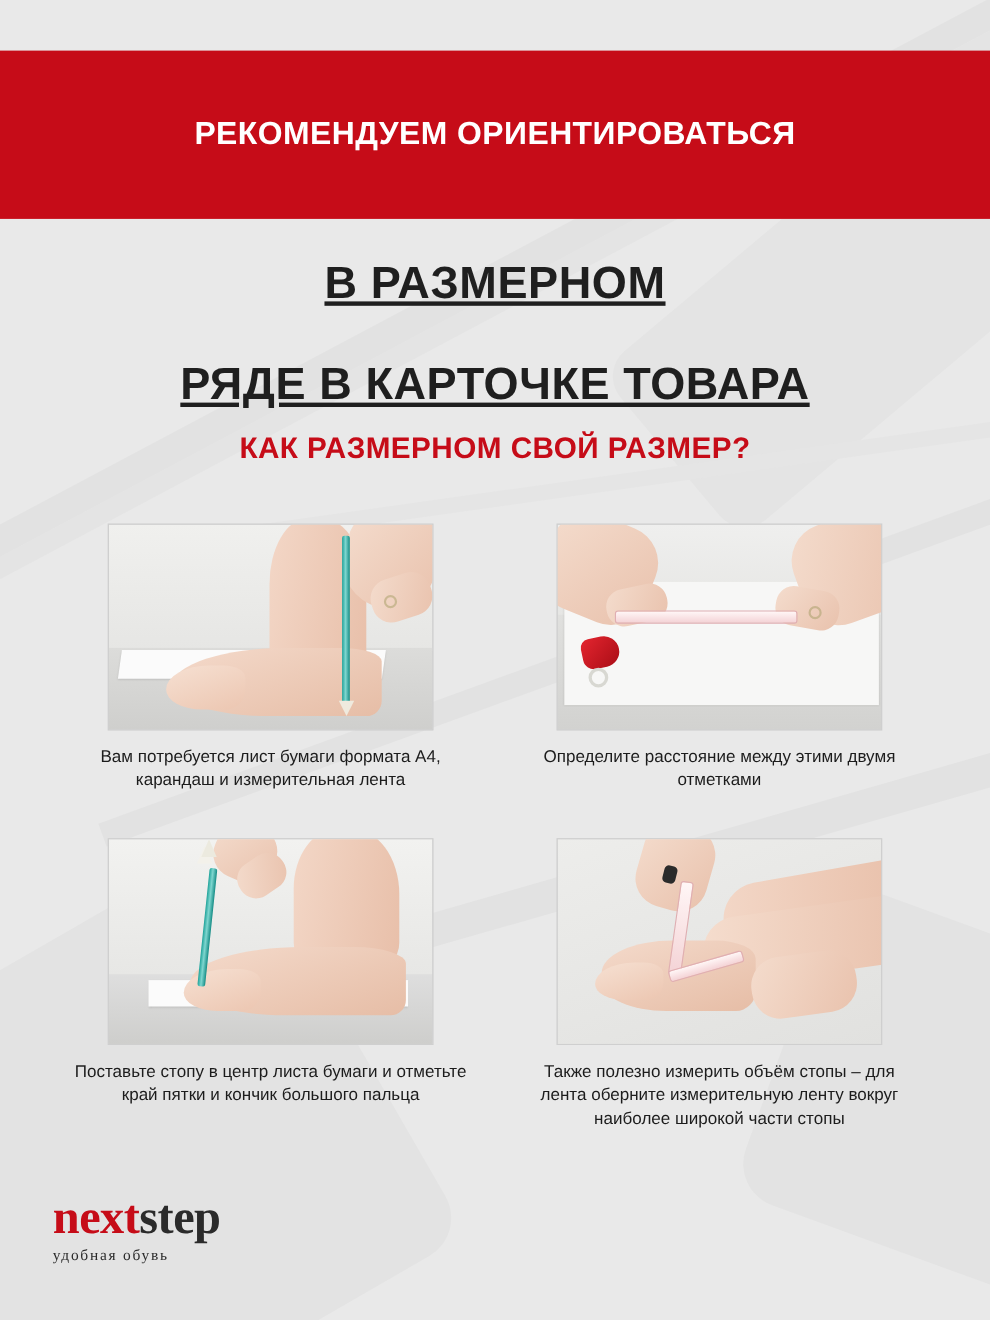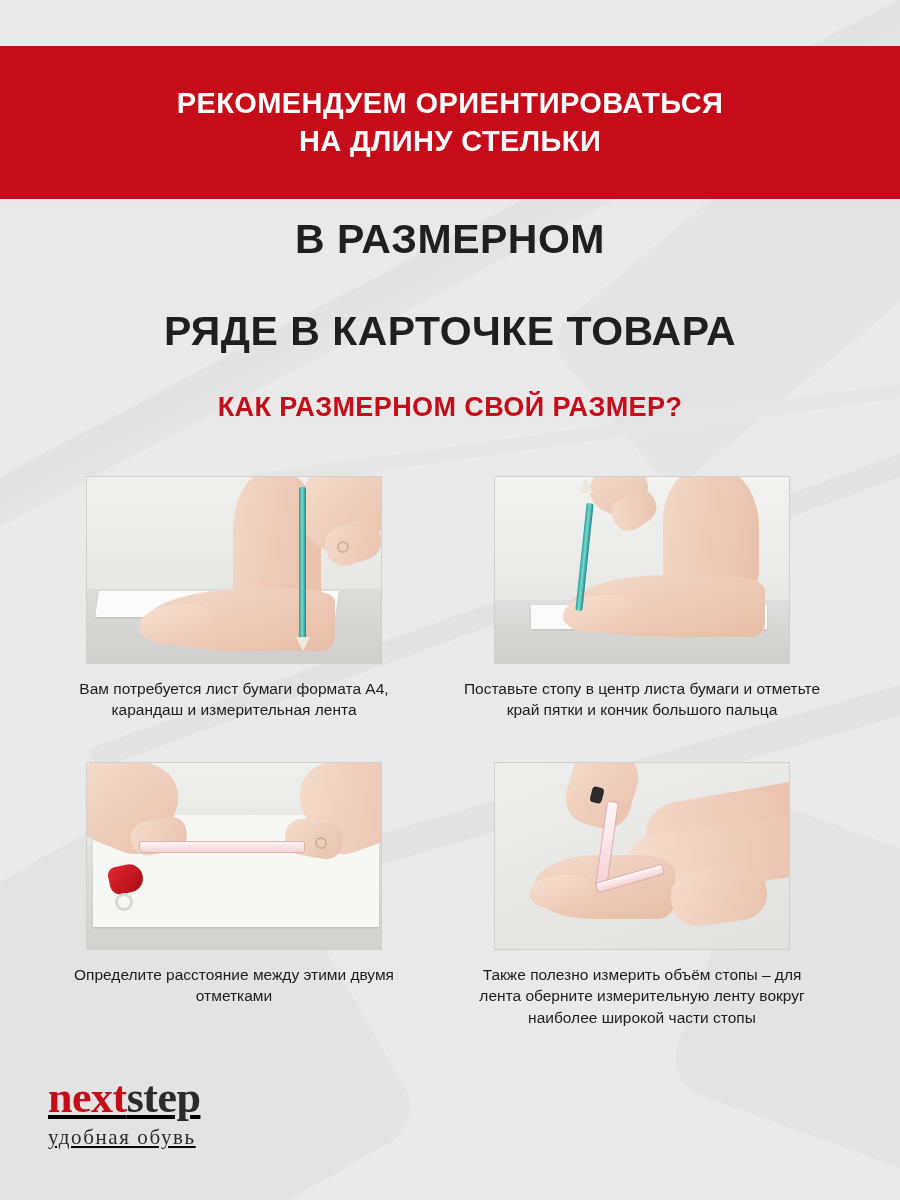--- a/index.html
+++ b/index.html
@@ -46,45 +46,46 @@
     font-size: 29px;
     line-height: 1.28;
     font-weight: bold;
     letter-spacing: 0.4px;
     padding: 0 22px;
   }
 
   
   .headline {
     position: absolute;
-    left: 0; top: 214px; width: 900px;
+    left: 0; top: 232px; width: 900px;
     text-align: center;
     z-index: 3;
     color: #1f1f1f;
+    text-decoration: underline;
   }
   .headline .l1 {
     font-size: 41px; font-weight: bold; letter-spacing: 0.5px; line-height: 1.22;
   }
   .headline .l2 {
     font-size: 41px; font-weight: bold; letter-spacing: 0.5px; line-height: 1.22;
     margin-top: 42px;
   }
   .subhead {
     position: absolute;
     left: 0; top: 392px; width: 900px;
     text-align: center;
     font-size: 27px; font-weight: bold; color: #c60c18;
     letter-spacing: 0.4px;
     z-index: 3;
   }
 
   
   .steps {
     position: absolute;
-    left: 48px; top: 476px;
+    left: 60px; top: 476px;
     width: 780px;
     display: grid;
     grid-template-columns: 1fr 1fr;
     column-gap: 36px;
     row-gap: 18px;
     z-index: 3;
   }
   .step { width: 100%; }
   .photo {
     position: relative;
@@ -153,31 +154,30 @@
     border: 3px solid #d8d8d2;
     border-radius: 50%;
   }
   .nailpolish { position:absolute; background:#2b2b2b; border-radius:2px; }
 
   
   .footer {
     position: absolute;
     left: 48px; bottom: 50px;
     z-index: 4;
-    text-decoration: underline;
   }
   .logo {
     font-size: 44px; font-weight: bold; letter-spacing: -0.5px;
     font-family: "Liberation Serif", serif;
   }
   .logo .next { color: #c60c18; }
   .logo .step-w { color: #2b2b2b; }
   .logo-sub {
     margin-top: 2px;
-    font-size: 21px; letter-spacing: 1.6px; color: #2b2b2b;
+    font-size: 14px; letter-spacing: 1.6px; color: #2b2b2b;
     font-family: "Liberation Serif", serif;
   }
 </style>
 </head>
 <body>
 
 <div class="poster">
 
   <div class="bg-deco">
     <div class="band b1"></div>
@@ -186,21 +186,20 @@
     <div class="band b4"></div>
     <div class="band b5"></div>
     <div class="band b6"></div>
     <div class="band b7"></div>
     <div class="band b8"></div>
   </div>
 
   <div class="banner">
     <h1>
       <span>РЕКОМЕНДУЕМ ОРИЕНТИРОВАТЬСЯ</span><br>
-      <span>НА ДЛИНУ СТЕЛЬКИ</span>
     </h1>
   </div>
 
   <div class="headline">
     <div class="l1">В РАЗМЕРНОМ</div>
     <div class="l2">РЯДЕ В КАРТОЧКЕ ТОВАРА</div>
   </div>
 
   <div class="subhead">КАК РАЗМЕРНОМ СВОЙ РАЗМЕР?</div>
 
@@ -221,58 +220,58 @@
           <div class="pencil-v" style="left:212px; top:10px; height:152px;"></div>
           <div class="pencil-tip" style="left:209px; top:160px; border-bottom-width:0; border-top:14px solid #efeade;"></div>
         </div>
       </div>
       <div class="caption">Вам потребуется лист бумаги формата А4, карандаш и измерительная лента</div>
     </div>
 
     <div class="step">
       <div class="photo">
         <div class="scene">
+          <div class="wall" style="height:44%; background:linear-gradient(180deg,#efefee,#e6e6e4)"></div>
+          <div class="tabletop" style="height:56%; background:linear-gradient(180deg,#e0e0de,#d2d2d0)"></div>
+          <div class="paper" style="left:6px; top:52px; width:286px; height:112px; background:#f7f7f6;"></div>
+          <div class="arm" style="left:-12px; top:-6px; width:100px; height:92px; border-radius:34px; transform:rotate(22deg);"></div>
+          <div class="arm" style="left:216px; top:-8px; width:104px; height:94px; border-radius:34px; transform:rotate(-20deg);"></div>
+          <div class="arm" style="left:44px; top:56px; width:56px; height:34px; border-radius:16px; transform:rotate(-12deg);"></div>
+          <div class="arm" style="left:198px; top:58px; width:58px; height:36px; border-radius:16px; transform:rotate(10deg);"></div>
+          <div class="ring" style="left:228px; top:74px; width:12px; height:12px; border-color:#c9b48f; border-width:2px;"></div>
+          <div class="tape" style="left:52px; top:78px; width:166px; height:12px;"></div>
+          <div class="tape-case" style="left:22px; top:102px; width:34px; height:28px; transform:rotate(-12deg);"></div>
+          <div class="ring" style="left:28px; top:130px; width:18px; height:18px;"></div>
+        </div>
+      </div>
+      <div class="caption">Определите расстояние между этими двумя отметками</div>
+    </div>
+
+    <div class="step">
+      <div class="photo">
+        <div class="scene">
           <div class="wall" style="height:66%; background:linear-gradient(180deg,#f2f2f0,#e7e7e5)"></div>
           <div class="tabletop" style="height:34%; background:linear-gradient(180deg,#dedede,#cececc)"></div>
           <div class="paper" style="left:36px; bottom:34px; width:236px; height:24px;"></div>
           <div class="leg" style="left:168px; top:-10px; width:96px; height:130px; border-radius:42% 46% 26px 26px;"></div>
           <div class="foot" style="left:74px; top:98px; width:196px; height:62px; border-radius:52% 24% 14px 44%;"></div>
           <div class="foot" style="left:68px; top:118px; width:70px; height:38px; border-radius:60% 30% 18px 46%; background:linear-gradient(160deg,#f6e0d2,#ecc6b1);"></div>
           <div class="arm" style="left:96px; top:-14px; width:56px; height:52px; border-radius:22px; transform:rotate(24deg);"></div>
           <div class="arm" style="left:116px; top:16px; width:46px; height:34px; border-radius:16px; transform:rotate(-34deg);"></div>
           <div class="pencil-v" style="left:86px; top:26px; height:108px; transform:rotate(6deg);"></div>
           <div class="pencil-tip" style="left:80px; top:6px;"></div>
           <div class="pencil-tip" style="left:84px; top:0px; border-bottom-color:#eceadf;"></div>
         </div>
       </div>
       <div class="caption">Поставьте стопу в центр листа бумаги и отметьте край пятки и кончик большого пальца</div>
     </div>
 
     <div class="step">
       <div class="photo">
         <div class="scene">
-          <div class="wall" style="height:44%; background:linear-gradient(180deg,#efefee,#e6e6e4)"></div>
-          <div class="tabletop" style="height:56%; background:linear-gradient(180deg,#e0e0de,#d2d2d0)"></div>
-          <div class="paper" style="left:6px; top:52px; width:286px; height:112px; background:#f7f7f6;"></div>
-          <div class="arm" style="left:-12px; top:-6px; width:100px; height:92px; border-radius:34px; transform:rotate(22deg);"></div>
-          <div class="arm" style="left:216px; top:-8px; width:104px; height:94px; border-radius:34px; transform:rotate(-20deg);"></div>
-          <div class="arm" style="left:44px; top:56px; width:56px; height:34px; border-radius:16px; transform:rotate(-12deg);"></div>
-          <div class="arm" style="left:198px; top:58px; width:58px; height:36px; border-radius:16px; transform:rotate(10deg);"></div>
-          <div class="ring" style="left:228px; top:74px; width:12px; height:12px; border-color:#c9b48f; border-width:2px;"></div>
-          <div class="tape" style="left:52px; top:78px; width:166px; height:12px;"></div>
-          <div class="tape-case" style="left:22px; top:102px; width:34px; height:28px; transform:rotate(-12deg);"></div>
-          <div class="ring" style="left:28px; top:130px; width:18px; height:18px;"></div>
-        </div>
-      </div>
-      <div class="caption">Определите расстояние между этими двумя отметками</div>
-    </div>
-
-    <div class="step">
-      <div class="photo">
-        <div class="scene">
           <div class="wall" style="height:100%; background:linear-gradient(160deg,#ededeb,#e1e1df)"></div>
           <div class="leg" style="left:150px; top:30px; width:170px; height:66px; border-radius:40px 10px 10px 40px; transform:rotate(-10deg);"></div>
           <div class="leg" style="left:132px; top:62px; width:180px; height:62px; border-radius:40px 10px 10px 40px; transform:rotate(-8deg); background:linear-gradient(100deg,#f5ddce,#e9c2ad);"></div>
           <div class="foot" style="left:40px; top:92px; width:140px; height:64px; border-radius:46% 26% 18px 42%;"></div>
           <div class="foot" style="left:34px; top:112px; width:62px; height:34px; border-radius:60% 30% 16px 44%; background:linear-gradient(160deg,#f6e0d2,#ecc6b1);"></div>
           <div class="arm" style="left:74px; top:-14px; width:66px; height:78px; border-radius:26px; transform:rotate(16deg);"></div>
           <div class="arm" style="left:176px; top:104px; width:96px; height:56px; border-radius:26px; transform:rotate(-8deg);"></div>
           <div class="nailpolish" style="left:96px; top:24px; width:12px; height:16px; border-radius:4px; transform:rotate(14deg);"></div>
           <div class="tape" style="left:106px; top:38px; width:12px; height:86px; transform:rotate(8deg);"></div>
           <div class="tape" style="left:100px; top:110px; width:70px; height:11px; transform:rotate(-16deg);"></div>

